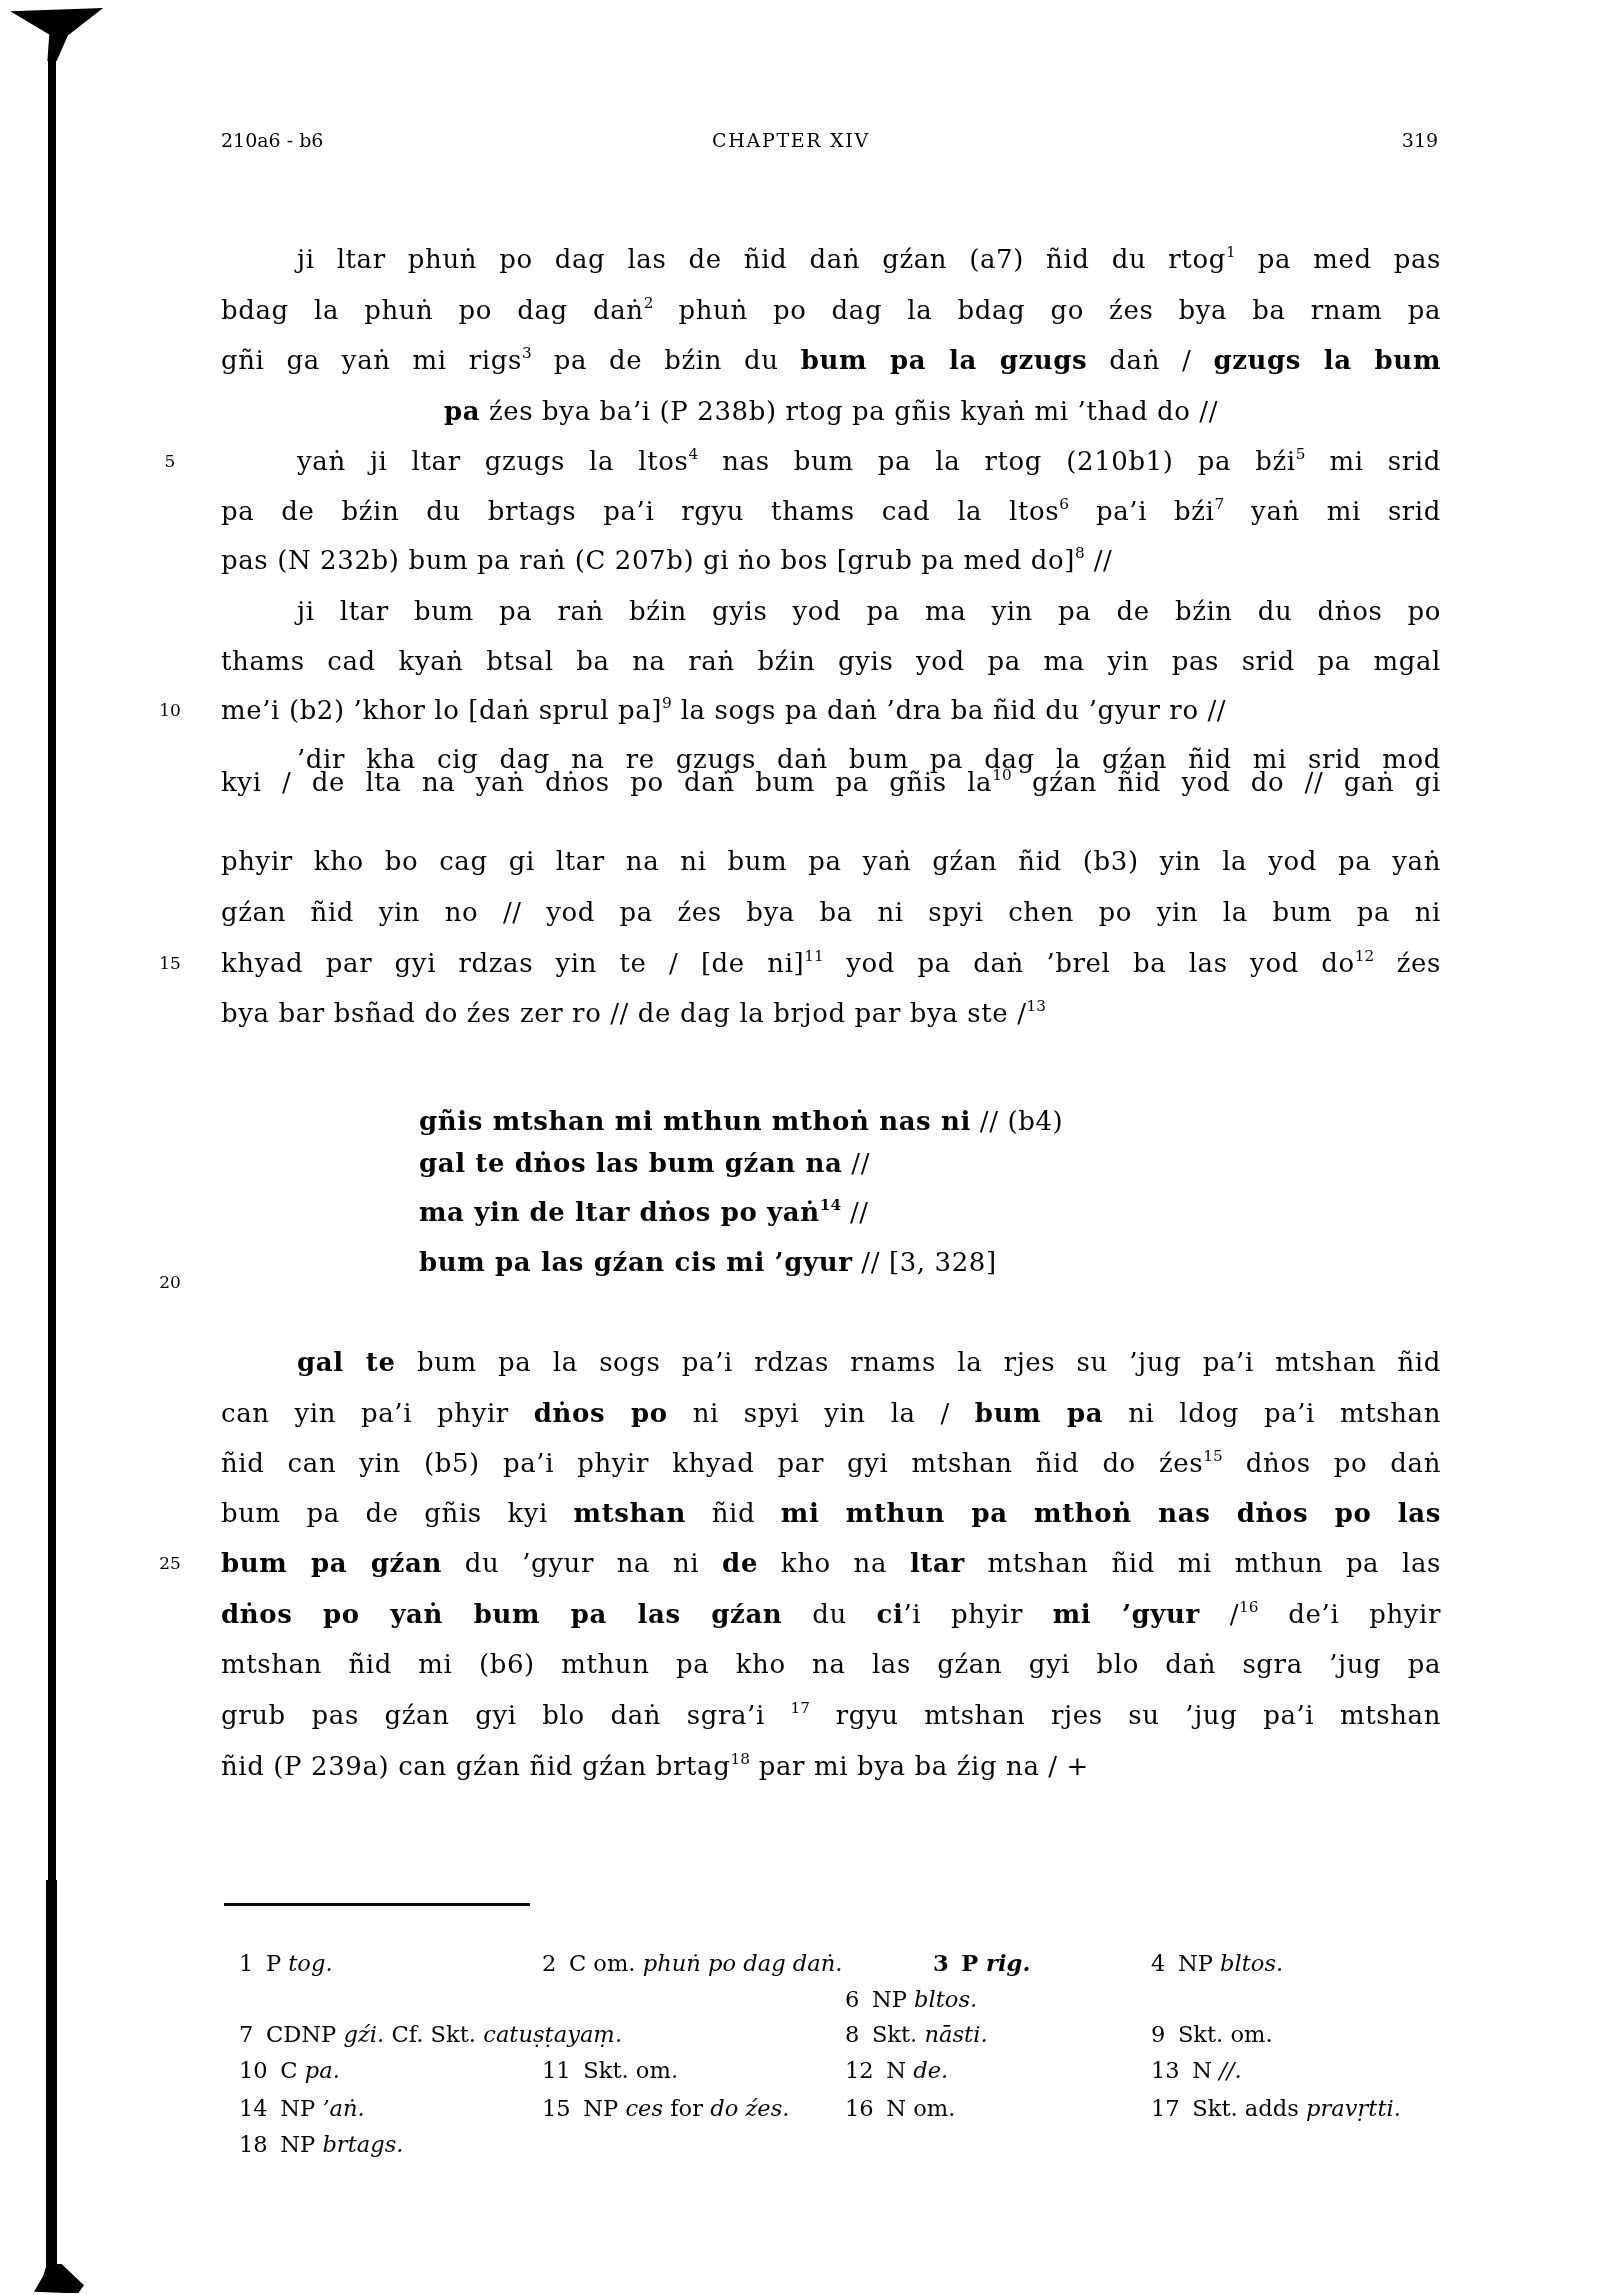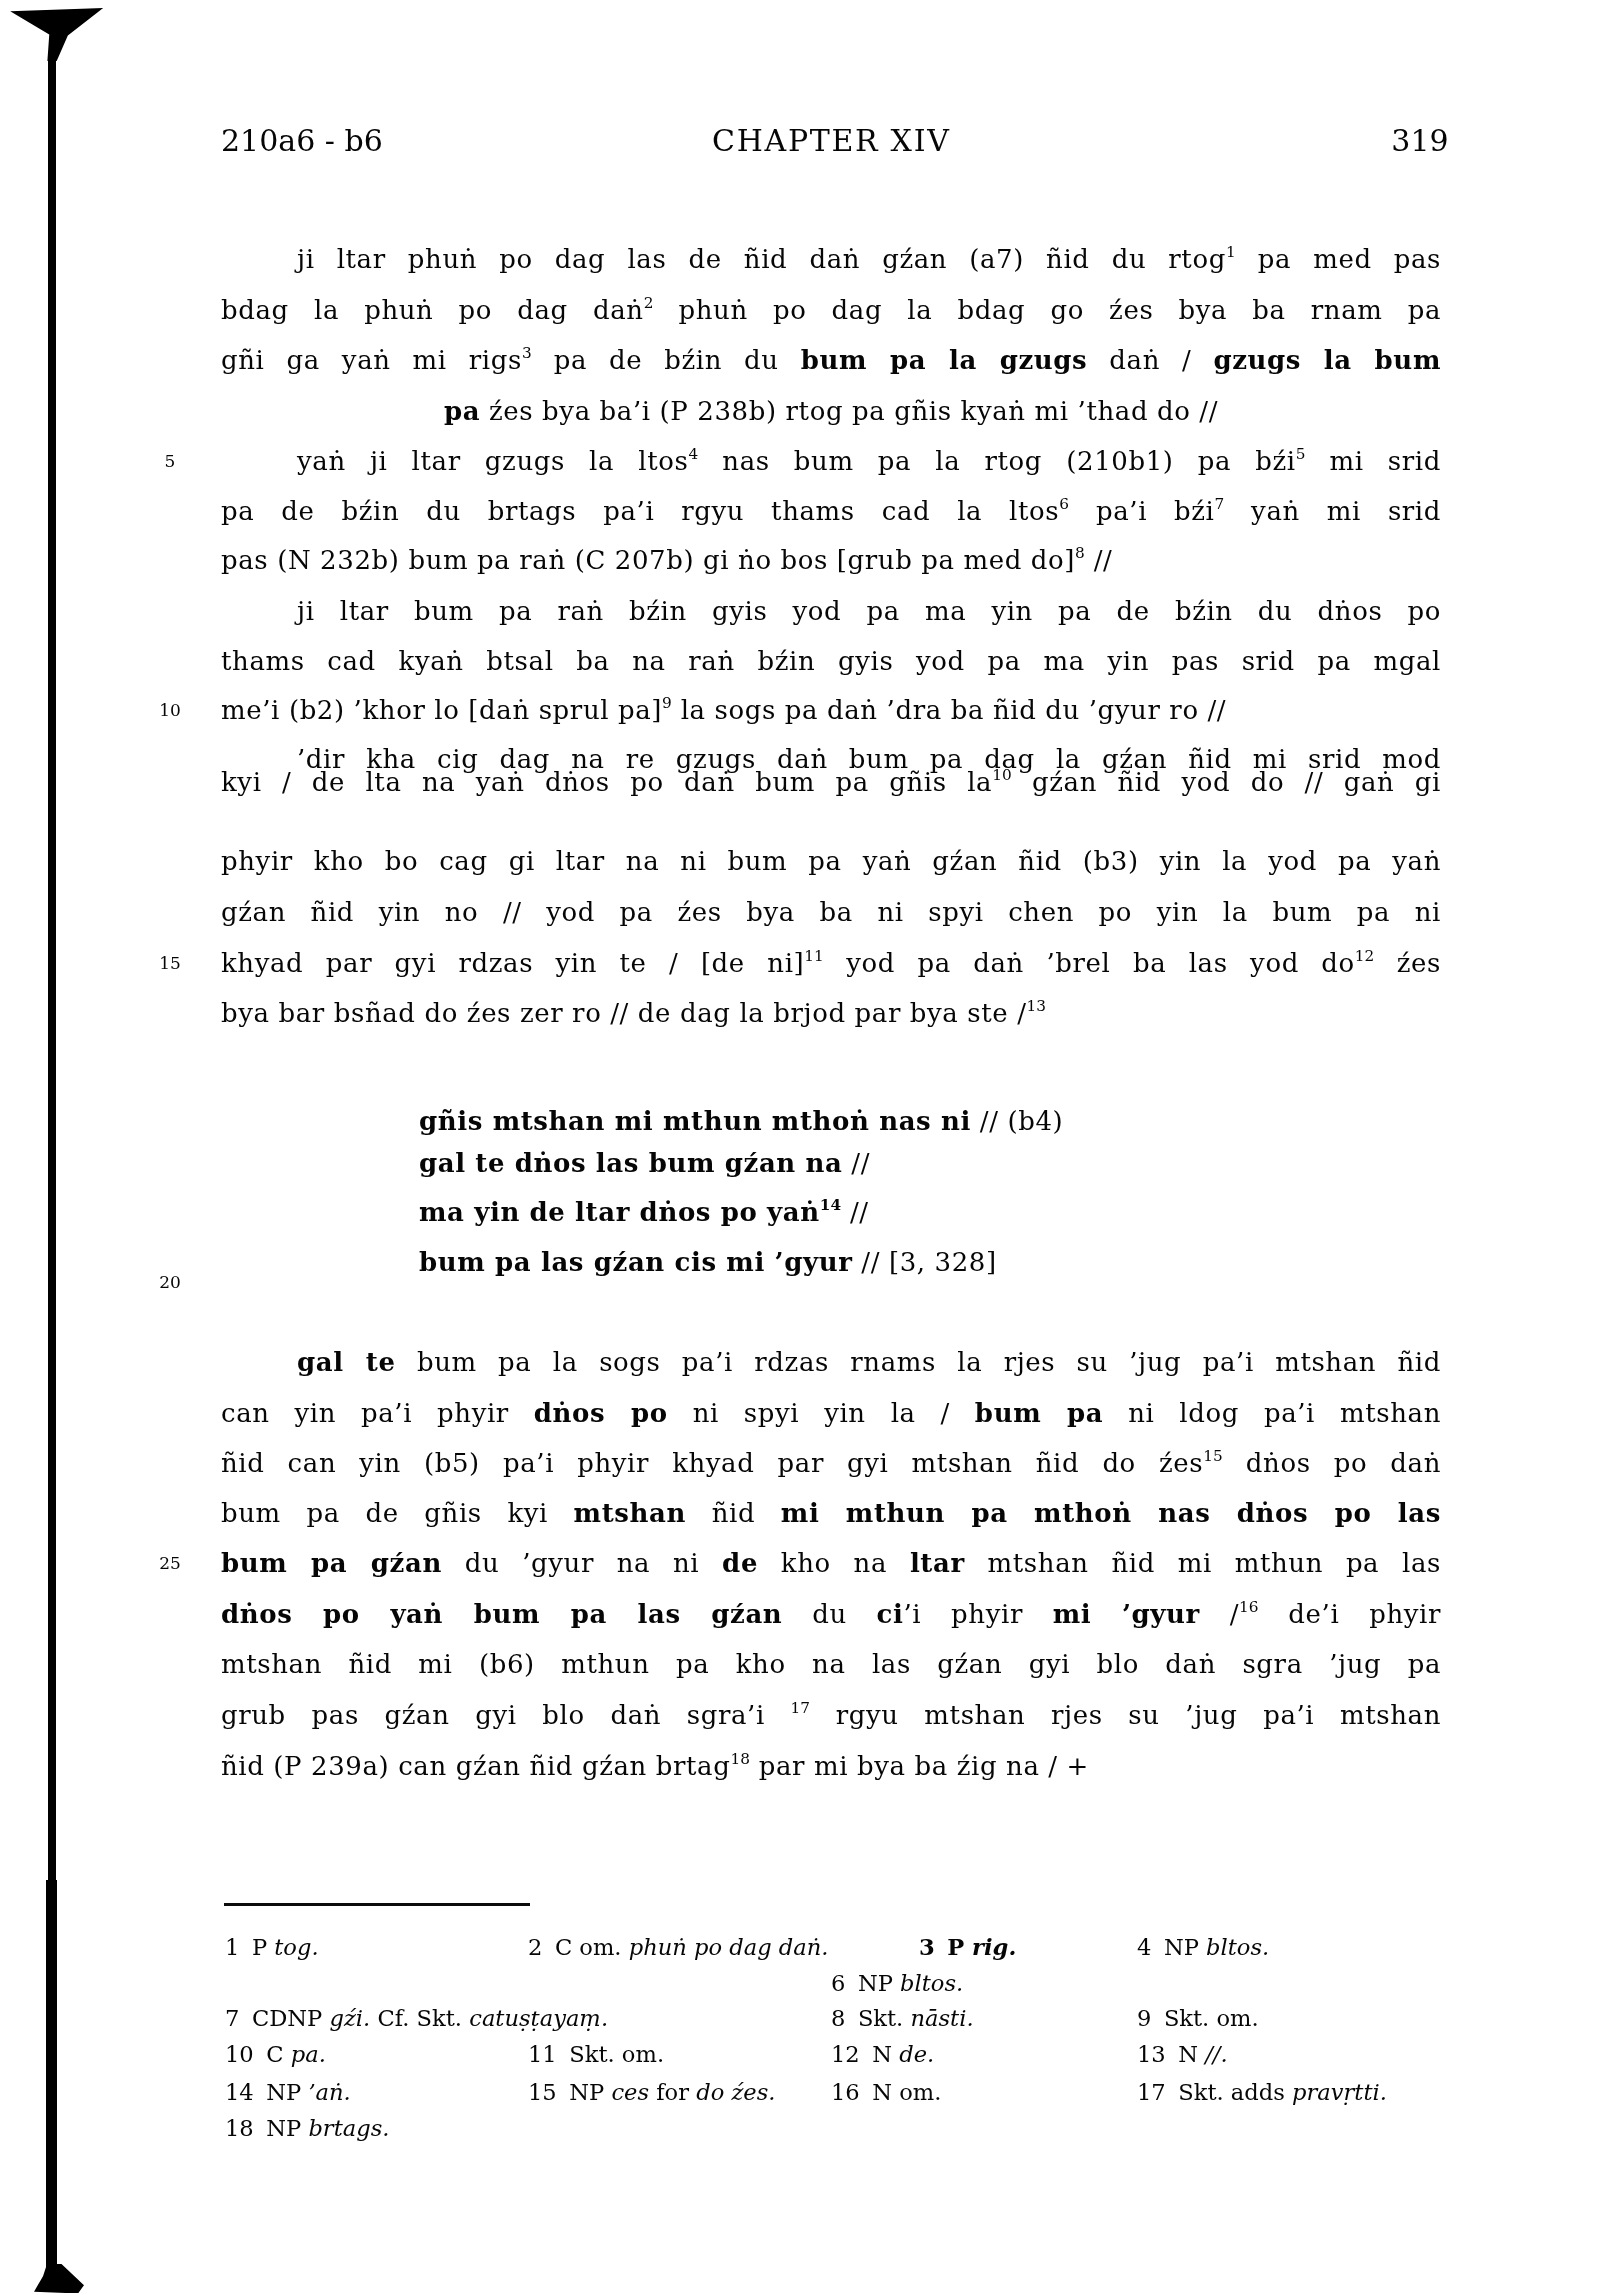--- a/index.html
+++ b/index.html
@@ -5,21 +5,21 @@
   html,body{margin:0;padding:0;background:#ffffff;}
   .page{
     position:relative;
     width:1623px;height:2295px;
     background:#ffffff;
     font-family:"DejaVu Serif","Liberation Serif",serif;
     color:#060606;
     overflow:hidden;
   }
   
-  .hdr{position:absolute;top:126px;height:29.4px;font-size:30px;line-height:29.4px;white-space:nowrap;}
+  .hdr{position:absolute;top:126px;height:29.4px;font-size:19px;line-height:29.4px;white-space:nowrap;}
   .hdr-left{left:221px;}
   .hdr-center{left:712px;letter-spacing:1.7px;}
   .hdr-right{left:1372px;width:96px;text-align:center;}
   
   .tline{
     position:absolute;left:221px;width:1220px;height:51px;
     font-size:26px;line-height:51px;letter-spacing:0.6px;white-space:nowrap;
   }
   .tline.full{text-align:justify;text-align-last:justify;white-space:normal;}
   .tline.lastln{text-align:left;}
@@ -28,21 +28,21 @@
   .seg-b{font-weight:bold;}
   .seg-n{font-weight:normal;}
   .seg-i{font-style:italic;}
   .sup{font-size:15.3px;position:relative;top:-11.3px;letter-spacing:0;line-height:0;}
   
   .mnum{position:absolute;left:152px;width:36px;height:25px;text-align:center;
         font-size:17px;line-height:25px;}
   
   .fnrule{position:absolute;left:224px;top:1903px;width:306px;height:2.8px;background:#0c0c0c;}
   .fnrow{position:absolute;left:225px;width:1246px;height:36px;font-size:22.6px;line-height:36px;white-space:nowrap;}
-  .fnitem{position:absolute;top:0;}
+  .fnitem{position:absolute;top:16px;margin-left:14px;}
   .fnnum{display:inline-block;margin-right:12.5px;}
   .c0{left:0;} .c1{left:303px;} .c2{left:606px;} .c2b{left:694px;font-weight:bold;} .c3{left:912px;}
   
   .art{position:absolute;background:#000;}
   .art-tri{left:10.2px;top:8px;width:93px;height:53px;
     -webkit-clip-path:polygon(0% 6%,100% 0%,62% 52%,50% 100%,40% 100%,42% 50%);
     clip-path:polygon(0% 6%,100% 0%,62% 52%,50% 100%,40% 100%,42% 50%);}
   .art-bar{left:48px;top:54px;width:8px;height:2217px;}
   .art-bar2{left:46px;top:1880px;width:11.3px;height:396px;}
   .art-flare{left:34px;top:2264px;width:50px;height:29.4px;

